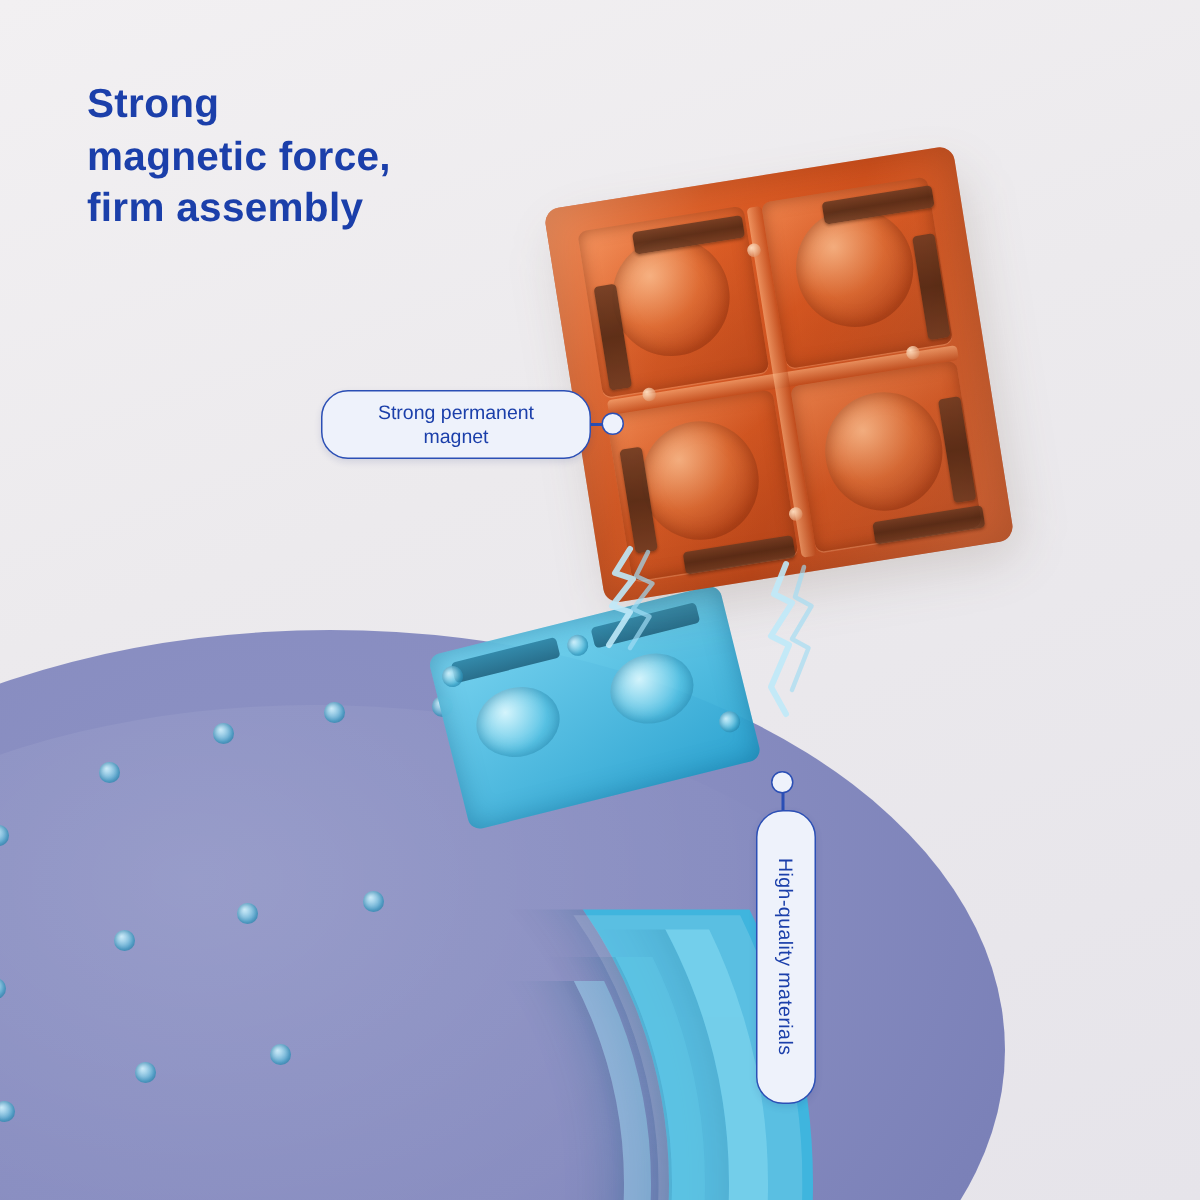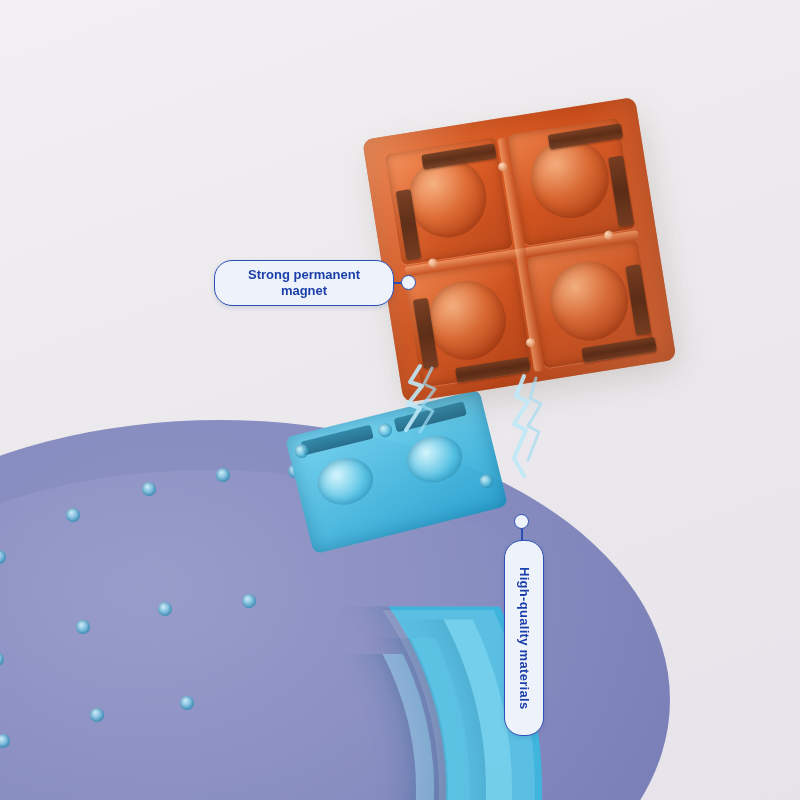--- a/index.html
+++ b/index.html
@@ -250,21 +250,21 @@
     pointer-events: none;
   }
 
   
   .callout {
     position: absolute;
     background: #eef2fb;
     border: 1.6px solid #2b4fb5;
     border-radius: 18px;
     color: #1b3faa;
-    font-weight: bold;
+    font-weight: normal;
     display: flex;
     align-items: center;
     justify-content: center;
     text-align: center;
     box-shadow: 0 2px 5px rgba(40,60,130,0.14);
   }
   #callout-magnet {
     left: 214px;
     top: 260px;
     width: 180px;
@@ -306,20 +306,23 @@
   }
 </style>
 </head>
 <body>
 
 <div id="stage">
 
   <div class="ground"></div>
   <div class="ground-shade"></div>
 
+  <div class="headline">Strong
+magnetic force,
+firm assembly</div>
 
   <div class="track-wrap">
     <div class="track-band"></div>
     <div class="track-band b2"></div>
     <div class="track-band b3"></div>
     <div class="track-band b4"></div>
     <div class="track-gloss"></div>
 
     <div class="rivet" style="left:22px;  top:160px;"></div>
     <div class="rivet" style="left:96px;  top:118px;"></div>

